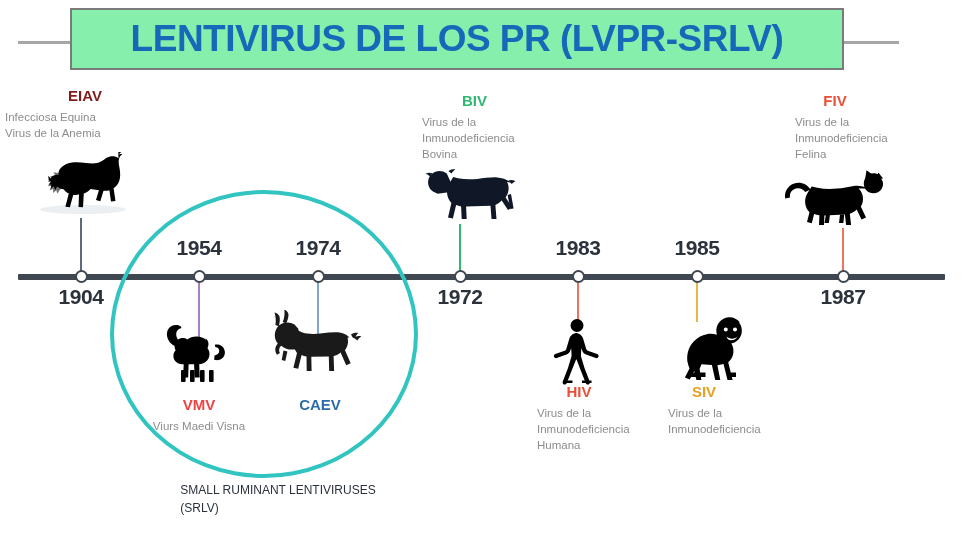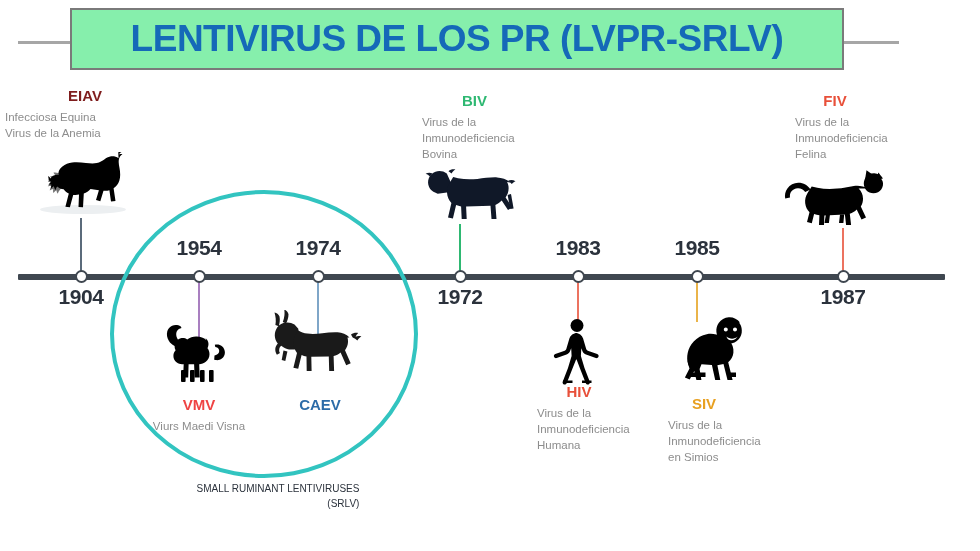--- a/index.html
+++ b/index.html
@@ -51,21 +51,21 @@
   .vcode{font-size:15px;font-weight:bold;line-height:1.1;white-space:nowrap;}
   .vdesc{font-size:11.5px;color:#8d8d8d;line-height:1.42;margin-top:4px;}
 
   
   .circle{
     position:absolute;left:110px;top:190px;width:308px;height:288px;
     border:4px solid #32c4c0;border-radius:50%;box-sizing:border-box;z-index:1;
   }
   .srlv-caption{
     position:absolute;left:278px;top:481px;transform:translateX(-50%);
-    text-align:right;font-size:10px;color:#2b323c;line-height:1.5;
+    text-align:left;font-size:12px;color:#2b323c;line-height:1.5;
     white-space:nowrap;
   }
 
   
   .animal{position:absolute;z-index:3;}
   .animal svg{display:block;}
   .ground{position:absolute;border-radius:50%;background:#eceff1;z-index:2;}
 </style>
 </head>
 <body>
@@ -190,26 +190,25 @@
     <svg width="52" height="68" viewBox="0 0 52 68">
       <circle fill="#000" cx="26" cy="7.5" r="6.5"></circle>
       <path fill="#000" d="M26 15c-3.6 0-6.6 2.3-7.6 5.6l-3.1 10.4c-.2.8-.8 1.4-1.6 1.7l-9.4 3.4c-1.1.4-1.7 1.6-1.3 2.7.4 1.1 1.6 1.7 2.7 1.3l9.8-3.5c1.5-.5 2.7-1.6 3.4-3l1.3-3.3.4 7.8-3.6 11.9-5.3 13.7c-.4 1.1.1 2.3 1.2 2.7 1.1.4 2.3-.1 2.8-1.2l5.5-14 3.9-9.6h.5l3.7 9.6 5.5 14c.4 1.1 1.7 1.6 2.8 1.2 1.1-.4 1.6-1.6 1.2-2.7l-5.3-13.7-3.6-11.9.4-7.8 1.3 3.3c.6 1.4 1.8 2.5 3.4 3l9.8 3.5c1.1.4 2.3-.2 2.7-1.3.4-1.1-.2-2.3-1.3-2.7l-9.4-3.4c-.8-.3-1.4-.9-1.6-1.7l-3.1-10.4c-1-3.3-4-5.6-7.6-5.6z"></path>
       <path fill="#000" d="M12 62.5h9.5v2.5H12zM31 62.5h9.5v2.5H31z"></path>
     </svg>
   </div>
 
   <div class="stem" style="left:696px;top:280px;height:42px;background:#eab44a;"></div>
   <div class="node" style="left:691px;"></div>
   <div class="year above" style="left:697px;top:236px;">1985</div>
-  <div class="vblock" style="left:668px;top:384px;width:150px;margin-top:12px;">
+  <div class="vblock" style="left:668px;top:384px;width:150px;">
     <div class="vcode" style="color:#e8a020;text-align:center;width:72px;">SIV</div>
     <div class="vdesc">
       <div>Virus de la</div>
       <div>Inmunodeficiencia</div>
-      <div>en Simios</div>
     </div>
   </div>
   <div class="animal" style="left:669px;top:312px;">
     <svg width="80" height="72" viewBox="0 0 80 72">
 
       <path fill="#000" d="M71 10.5c-2.6-3.5-6.9-5.5-11.3-5.2-4 .3-7.7 2.4-10 5.7-1.8 2.6-2.6 5.8-2.3 8.9.3 3.1 1.7 6 3.9 8.2 2.4 2.4 5.7 3.7 9.1 3.6 3.6-.1 7-1.7 9.3-4.4 2.2-2.5 3.3-5.8 3.1-9.1-.1-2.8-1-5.5-2.8-7.7z"></path>
       <path fill="#fff" d="M56.8 15.5c1.1 0 2 .9 2 2s-.9 2-2 2-2-.9-2-2 .9-2 2-2zM66 15.5c1.1 0 2 .9 2 2s-.9 2-2 2-2-.9-2-2 .9-2 2-2z"></path>
       <path fill="#fff" d="M57.5 24.5c1.5 1.4 3.5 2.2 5.6 2.2s4.1-.8 5.6-2.2c-1.3 2.4-3.8 3.9-6.6 3.8-2.3-.1-4.3-1.5-4.6-3.8z"></path>
 
       <path fill="#000" d="M52.5 24.5c-4.5-2.4-9.7-3.2-14.7-2.3-5 .9-9.6 3.5-13.1 7.2-3 3.2-5.1 7.2-6 11.5-.8 3.7-.7 7.6.4 11.2l1.4 4.4-4.6 8.9 4.8 2.2 4.5-8.5 2.2 8.8h5l-1.8-11 1.9-4.6 10.4.8 3.3 14.8h5.1l-2.9-14.6 6.1-1.2 4 15.8h5.1l-4.4-17.7c2.9-2.3 4.8-5.7 5.2-9.4.5-4.5-1.1-9-4.3-12.2l-7.6-4.1z"></path>

